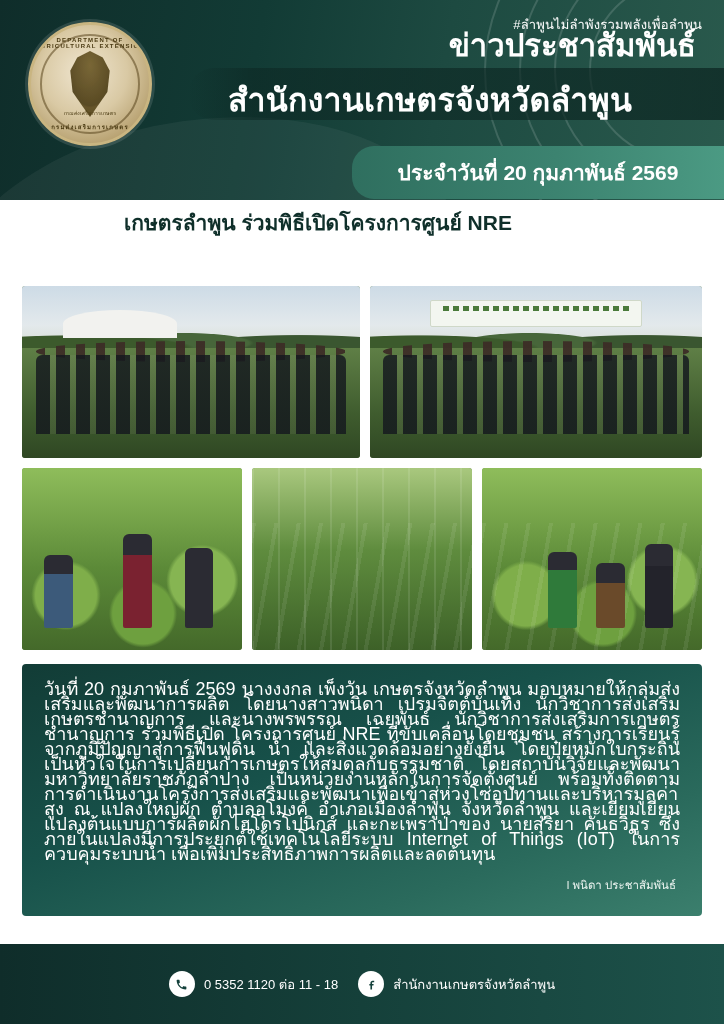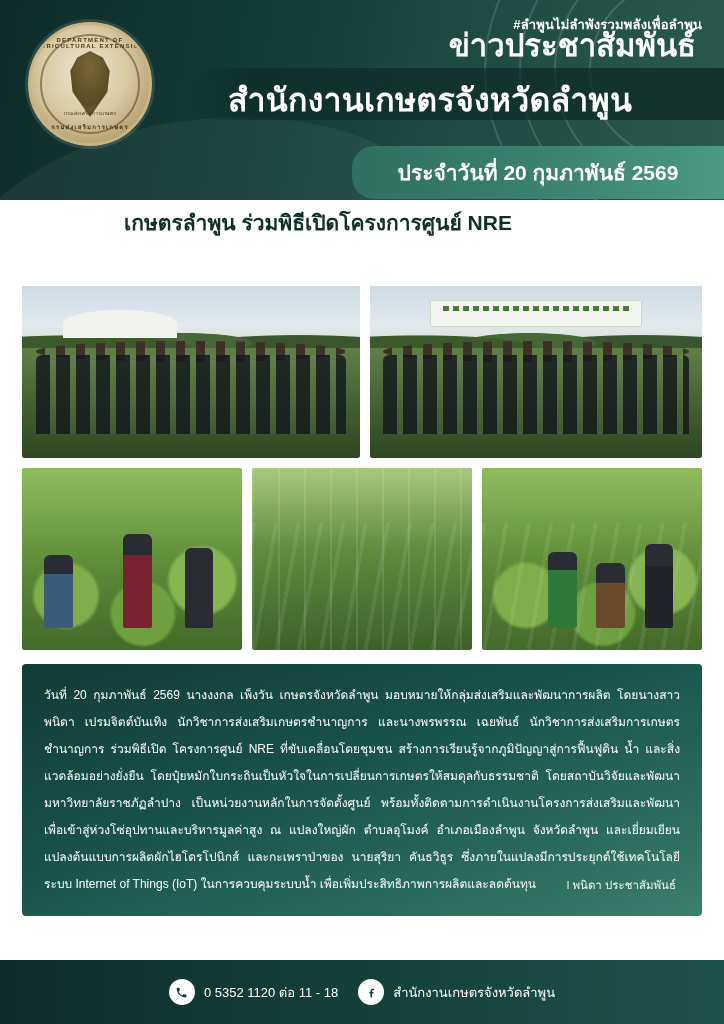--- a/index.html
+++ b/index.html
@@ -79,21 +79,21 @@
     clip-path: polygon(50% 0%, 72% 10%, 84% 30%, 80% 62%, 50% 100%, 20% 62%, 16% 30%, 28% 10%);
     opacity: .92;
   }
   .seal-sub {
     position: absolute; left: 50%; bottom: 26px; transform: translateX(-50%);
     font-size: 5.5px; color: #4a3a12; white-space: nowrap;
   }
 
   .hashtag {
     position: absolute; right: 22px; top: 14px;
-    color: #ffffff; font-size: 13px; font-weight: bold;
+    color: #ffffff; font-size: 13px; font-weight: normal;
     letter-spacing: .2px;
   }
   .title-1 {
     position: absolute; right: 28px; top: 20px;
     color: #ffffff; font-size: 31px; font-weight: bold;
   }
   .title-2-band {
     position: absolute; left: 188px; top: 68px;
     width: 536px; height: 52px;
     background: linear-gradient(90deg, rgba(12,38,34,0.0) 0%, rgba(12,38,34,0.55) 12%, rgba(12,38,34,0.75) 100%);
@@ -180,31 +180,31 @@
   
   .body-block {
     position: absolute; left: 22px; top: 664px;
     width: 680px; height: 252px;
     background: linear-gradient(160deg, #123c36 0%, #17514a 40%, #2a6a5c 75%, #3b7f6d 100%);
     border-radius: 4px;
     padding: 18px 22px 10px 22px;
     color: #ffffff;
   }
   .body-block p {
-    font-size: 12px; line-height: 27px; text-align: justify;
+    font-size: 18px; line-height: 15px; text-align: justify;
     text-justify: inter-word;
   }
   .byline {
     position: absolute; right: 26px; bottom: 22px;
     font-size: 11.5px; color: #eaf3ef;
   }
 
   
   .footer {
-    position: absolute; left: 0; bottom: 0; width: 724px; height: 64px;
+    position: absolute; left: 0; bottom: 0; width: 724px; height: 80px;
     background: linear-gradient(90deg, #0f2d2a 0%, #15403a 50%, #1d524a 100%);
     display: flex; align-items: center; justify-content: center; gap: 20px;
   }
   .fitem { display: flex; align-items: center; gap: 9px; color: #fff; font-size: 13px; }
   .ficon {
     width: 26px; height: 26px; border-radius: 50%;
     background: #ffffff; color: #13403a;
     display: flex; align-items: center; justify-content: center;
     font-size: 13px; font-weight: bold;
   }

